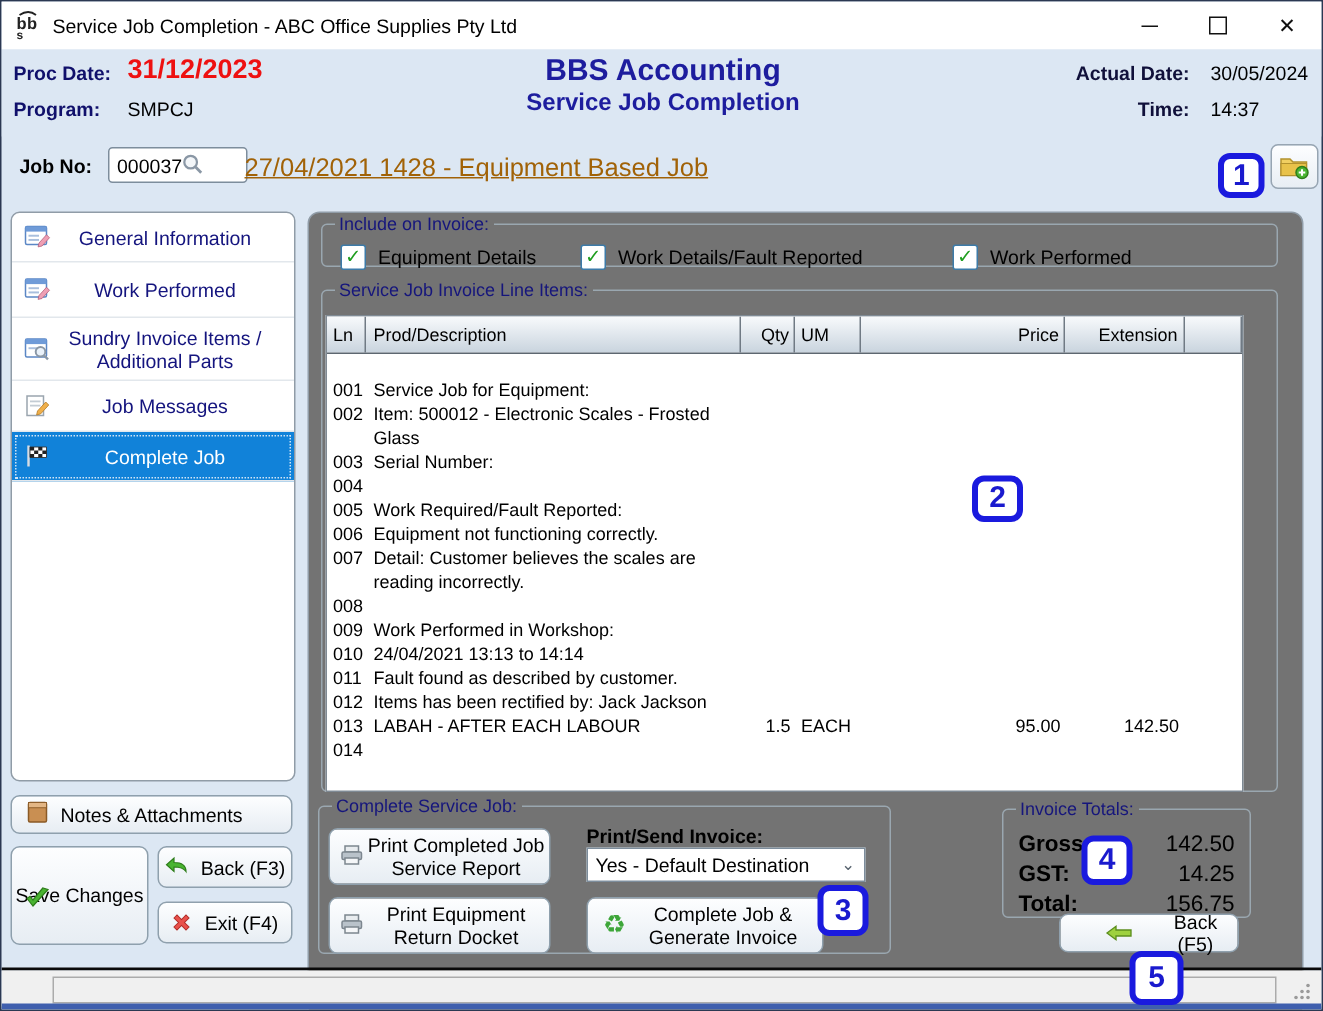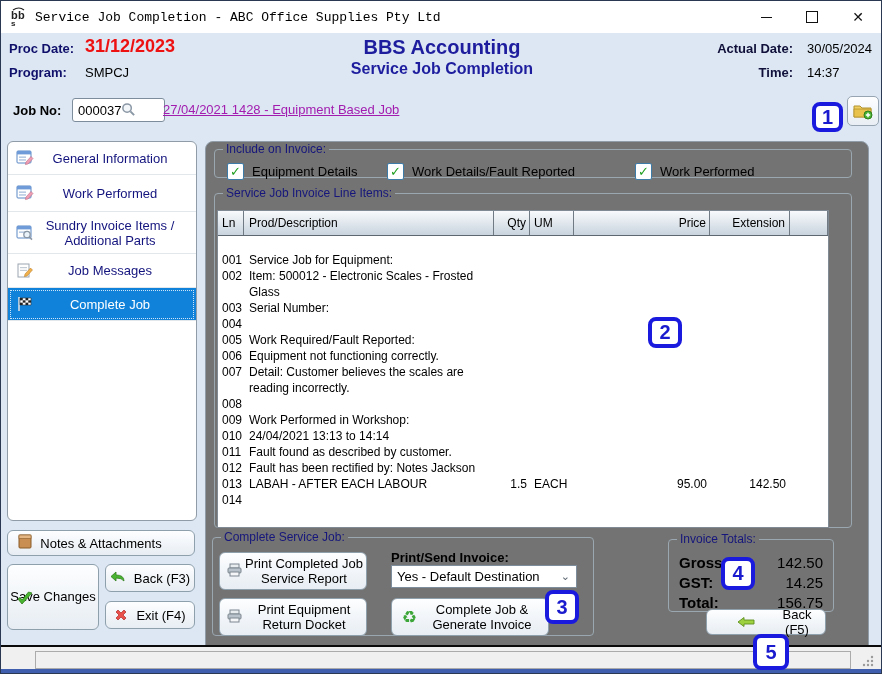--- a/index.html
+++ b/index.html
@@ -1,20 +1,20 @@
 <!DOCTYPE html>
 <html><head>
 <meta charset="utf-8">
 <style>
   html,body{margin:0;padding:0;background:#9aa5b5;font-family:"Liberation Sans",sans-serif;}
   .window{position:relative;width:882px;height:674px;background:#dce7f3;border:1px solid #2b3852;box-sizing:border-box;overflow:hidden;}
   
   .titlebar{position:absolute;top:0;left:0;right:0;height:32px;background:#ffffff;display:flex;align-items:center;}
   .titlebar .appicon{width:20px;height:20px;margin:0 6px 0 8px;flex:0 0 auto;}
-  .titlebar .title{font-size:13px;color:#000;font-family:Liberation Mono, monospace;}
+  .titlebar .title{font-size:13px;color:#000;}
   .titlebar .controls{margin-left:auto;display:flex;height:32px;}
   .titlebar .ctrl{width:46px;height:32px;display:flex;align-items:center;justify-content:center;color:#111;font-size:13px;}
   .ctrl .minbar{width:11px;height:1px;background:#111;display:block;}
   .ctrl .maxbox{width:10px;height:10px;border:1px solid #111;display:block;}
   .ctrl .closex{font-size:14px;line-height:1;}
   
   .hdr{position:absolute;top:32px;left:0;right:0;height:58px;background:#dce7f3;}
   .lbl{font-weight:bold;color:#10106b;font-size:13px;}
   .hdr .proc-label{position:absolute;left:8px;top:8px;}
   .hdr .proc-value{position:absolute;left:84px;top:3px;color:#ee1111;font-weight:bold;font-size:18px;}
@@ -25,21 +25,21 @@
   .hdr .screen-title{font-size:16px;font-weight:bold;line-height:20px;}
   .hdr .adate-label{position:absolute;right:88px;top:8px;text-align:right;color:#10103a;}
   .hdr .adate-value{position:absolute;left:806px;top:8px;font-size:13px;color:#000;}
   .hdr .time-label{position:absolute;right:88px;top:32px;text-align:center;color:#10103a;}
   .hdr .time-value{position:absolute;left:806px;top:32px;font-size:13px;color:#000;}
   
   .jobrow{position:absolute;top:90px;left:0;right:0;height:48px;}
   .jobrow .job-label{position:absolute;left:12px;top:12px;color:#000;}
   .job-input{position:absolute;left:71px;top:7px;width:68px;height:22px;border:1px solid #7d8d9c;border-radius:3px;background:#fff;font-size:13px;padding:0 18px 0 5px;font-family:"Liberation Sans",sans-serif;color:#000;}
   .job-mag{position:absolute;left:120px;top:11px;width:15px;height:15px;}
-  .job-link{position:absolute;left:162px;top:11px;font-size:13px;color:#a21caf;text-decoration:underline;}
+  .job-link{position:absolute;left:162px;top:11px;font-size:17px;color:#a16207;text-decoration:underline;}
   .iconbtn{position:absolute;left:846px;top:5px;width:30px;height:28px;border:1px solid #97a5b2;border-radius:5px;background:linear-gradient(#fdfeff,#e8eef4);display:flex;align-items:center;justify-content:center;}
   
   .ann{position:absolute;background:#fff;border:4px solid #1a1ade;border-radius:8px;color:#1a1ace;font-weight:bold;font-size:20px;display:flex;align-items:center;justify-content:center;z-index:50;}
   
   .side-panel{position:absolute;left:6px;top:140px;width:190px;height:380px;background:#fff;border:1px solid #909ca7;border-radius:6px;box-sizing:border-box;overflow:hidden;}
   .side-item{position:relative;display:flex;align-items:center;border-bottom:1px solid #e2e7ec;color:#14147e;font-size:13px;}
   .side-item .si-icon{position:absolute;left:8px;width:18px;height:16px;}
   .side-item .si-label{flex:1;text-align:center;padding:0 10px 0 26px;line-height:15px;}
   .side-item.selected{background:#1182d9;color:#fff;outline:1px dotted #cfe4f6;outline-offset:-3px;}
   .btn{border:1px solid #8fa0ad;border-radius:6px;background:linear-gradient(#fdfeff,#e7edf3);font-size:13px;color:#000;display:flex;align-items:center;justify-content:center;box-sizing:border-box;text-align:center;font-family:"Liberation Sans",sans-serif;}
@@ -364,21 +364,21 @@
             <div class="trow">
               <div class="tc c-ln">011</div>
               <div class="tc c-desc">Fault found as described by customer.</div>
               <div class="tc c-qty"></div>
               <div class="tc c-um"></div>
               <div class="tc c-price"></div>
               <div class="tc c-ext"></div>
             </div>
             <div class="trow">
               <div class="tc c-ln">012</div>
-              <div class="tc c-desc">Fault has been rectified by: Notes Jackson</div>
+              <div class="tc c-desc">Items has been rectified by: Jack Jackson</div>
               <div class="tc c-qty"></div>
               <div class="tc c-um"></div>
               <div class="tc c-price"></div>
               <div class="tc c-ext"></div>
             </div>
             <div class="trow">
               <div class="tc c-ln">013</div>
               <div class="tc c-desc">LABAH - AFTER EACH LABOUR</div>
               <div class="tc c-qty">1.5</div>
               <div class="tc c-um">EACH</div>

